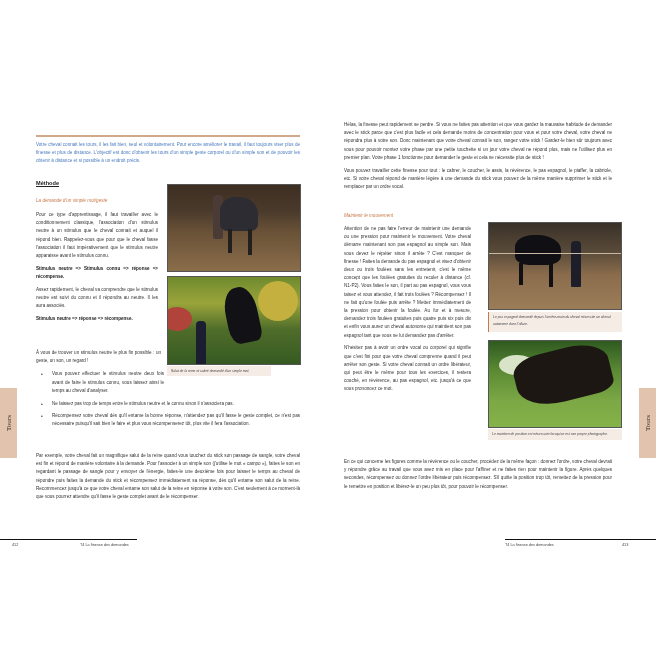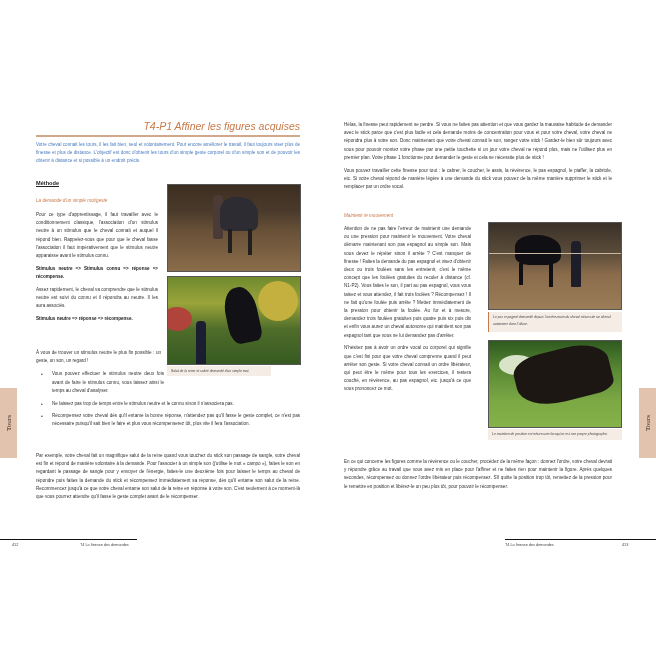--- a/index.html
+++ b/index.html
@@ -79,21 +79,20 @@
   .person3 { position: absolute; left: 82px; top: 18px; width: 10px; height: 46px; background: #1d1e2a; border-radius: 4px 4px 1px 1px; }
   .horse4 { position: absolute; left: 26px; top: 8px; width: 96px; height: 52px; background: #1d1714; border-radius: 30% 40% 20% 45%; transform: rotate(-14deg); }
   .r-bottom { position: absolute; left: 16px; top: 458px; width: 268px; }
 </style>
 </head>
 <body>
 
 <div class="spread">
 
   <div class="page page-left">
-    <div class="title">T4-P1 Affiner les figures acquises</div>
     <div class="title-rule"></div>
     <div class="p intro">Votre cheval connait les tours, il les fait bien, seul et volontairement. Pour encore améliorer le travail, il faut toujours viser plus de finesse et plus de distance. L'objectif est donc d'obtenir les tours d'un simple geste corporel ou d'un simple son et de pouvoir les obtenir à distance et si possible à un endroit précis.</div>
     <div class="methode">Méthode</div>
     <div class="subhead sub1">La demande d'un simple mot/geste</div>
 
     <div class="col-left-text">
       <div class="p">Pour ce type d'apprentissage, il faut travailler avec le conditionnement classique, l'association d'un stimulus neutre à un stimulus que le cheval connait et auquel il répond bien. Rappelez-vous que pour que le cheval fasse l'association il faut impérativement que le stimulus neutre apparaisse avant le stimulus connu.</div>
       <div class="p bold">Stimulus neutre =&gt; Stimulus connu =&gt; réponse =&gt; récompense.</div>
       <div class="p">Assez rapidement, le cheval va comprendre que le stimulus neutre est suivi du connu et il répondra au neutre. Il les aura associés.</div>
       <div class="p bold">Stimulus neutre =&gt; réponse =&gt; récompense.</div>

